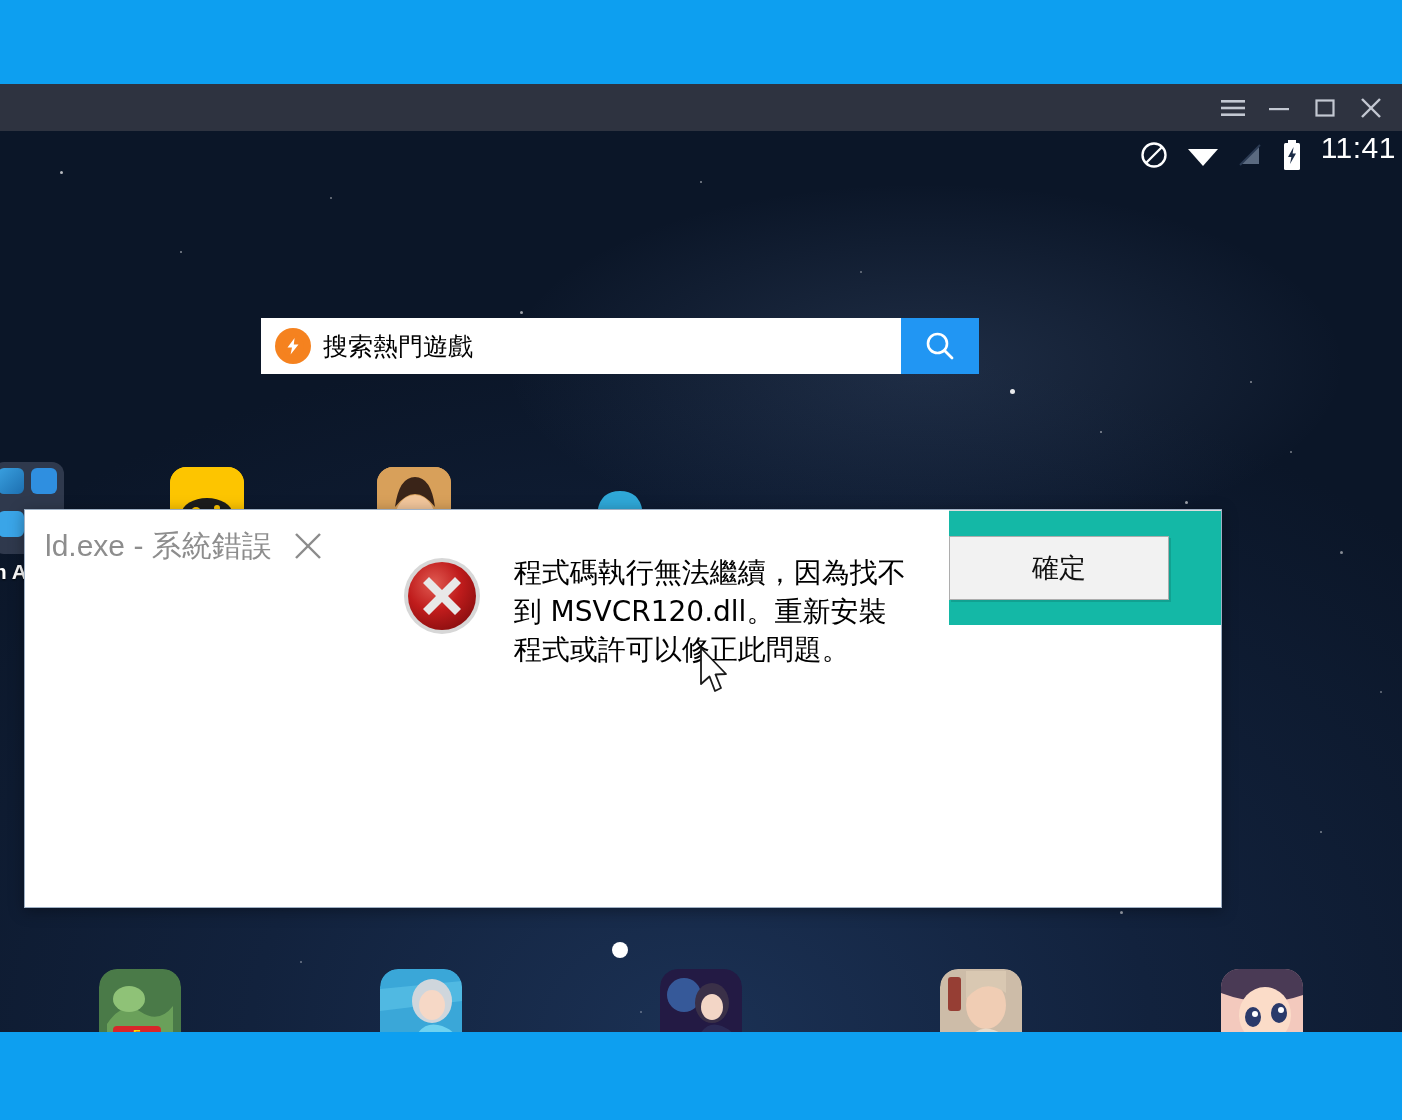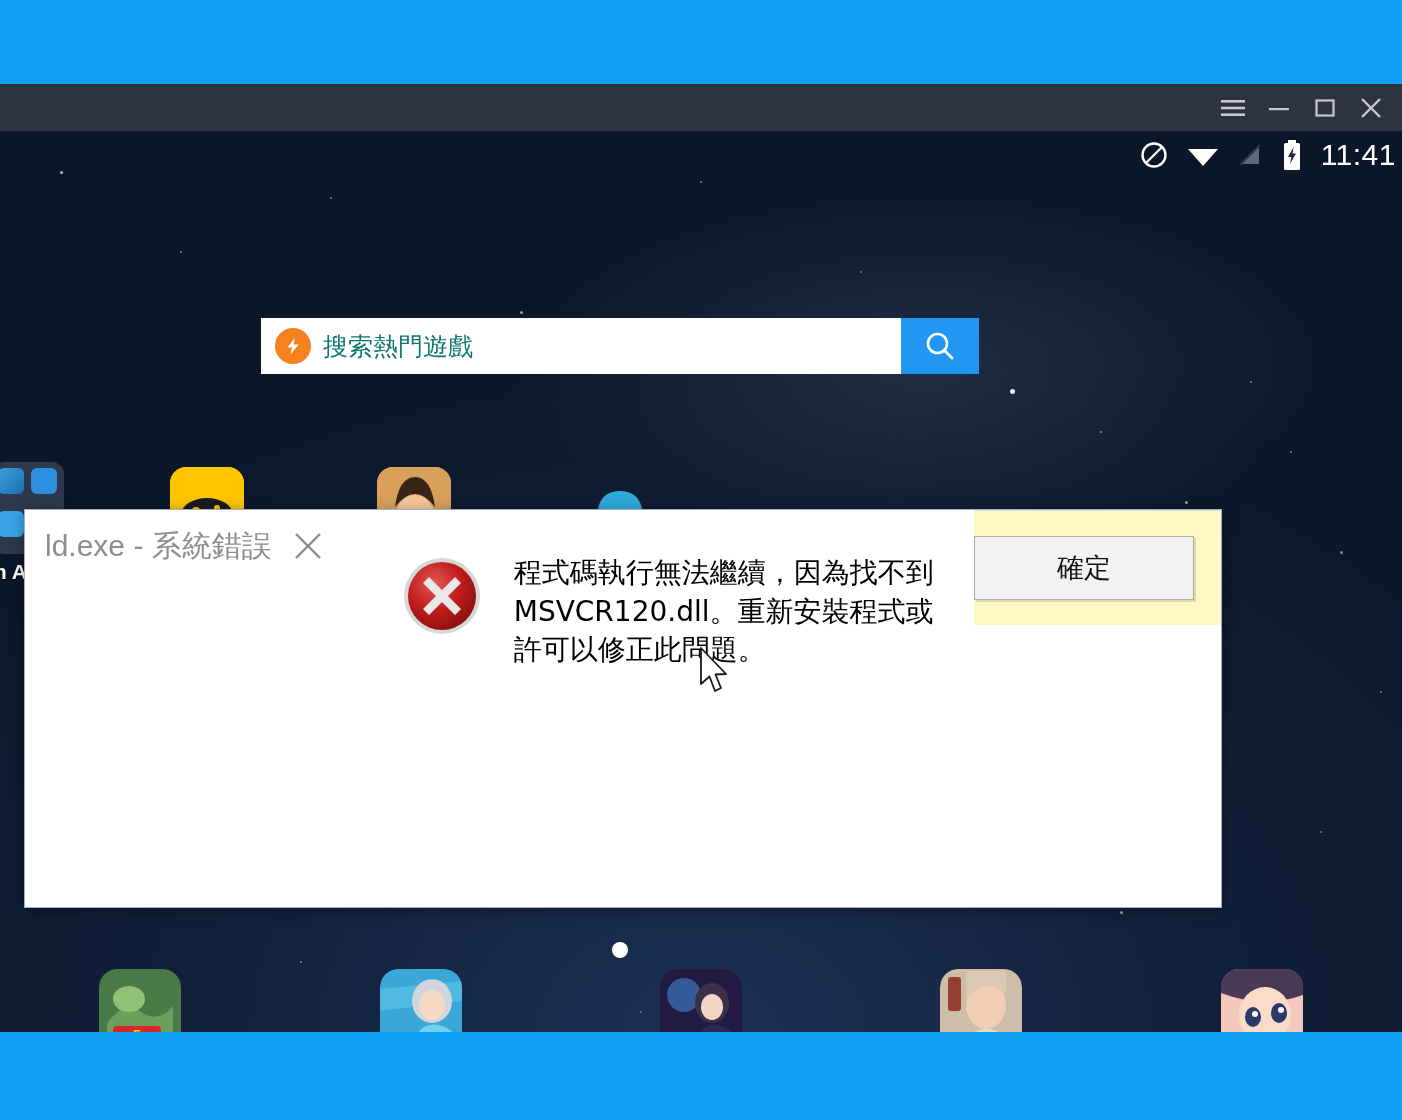--- a/index.html
+++ b/index.html
@@ -52,21 +52,20 @@
   }
   .tb-btn svg { display:block; }
 
   
   #status-bar {
     position: absolute;
     left: 0; top: 47px;
     width: 1402px;
     height: 48px;
     display: flex;
-    align-items: center;
     justify-content: flex-end;
     padding-right: 6px;
     box-sizing: border-box;
     gap: 18px;
     z-index: 5;
   }
   #status-bar .sb-icon { display:flex; align-items:center; justify-content:center; }
   #status-time {
     color: #ffffff;
     font-size: 30px;
@@ -113,21 +112,21 @@
   #search-logo {
     width: 36px; height: 36px;
     border-radius: 50%;
     background: #f5821f;
     display: flex;
     align-items: center;
     justify-content: center;
     flex: 0 0 auto;
   }
   #search-placeholder {
-    color: #0f766e;
+    color: #000000;
     font-size: 25px;
   }
   #search-button {
     width: 78px;
     background: #2196f3;
     display: flex;
     align-items: center;
     justify-content: center;
     cursor: pointer;
   }
@@ -254,26 +253,26 @@
   #error-icon { flex: 0 0 auto; margin-top: 2px; }
   #error-message {
     color: #000000;
     font-size: 28px;
     line-height: 1.38;
     max-width: 960px;
     font-family: "DejaVu Sans", "Liberation Sans", sans-serif;
   }
   #dialog-footer {
     height: 115px;
-    background: #fef9c3;
+    background: #14b8a6;
     border-top: 1px solid #dedede;
     display: flex;
     align-items: center;
     justify-content: flex-end;
-    padding-right: 27px;
+    padding-right: 52px;
     box-sizing: border-box;
   }
   #ok-button {
     width: 220px;
     height: 64px;
     background: #f2f2f2;
     border: 1px solid #adadad;
     color: #111111;
     font-size: 27px;
     cursor: pointer;

